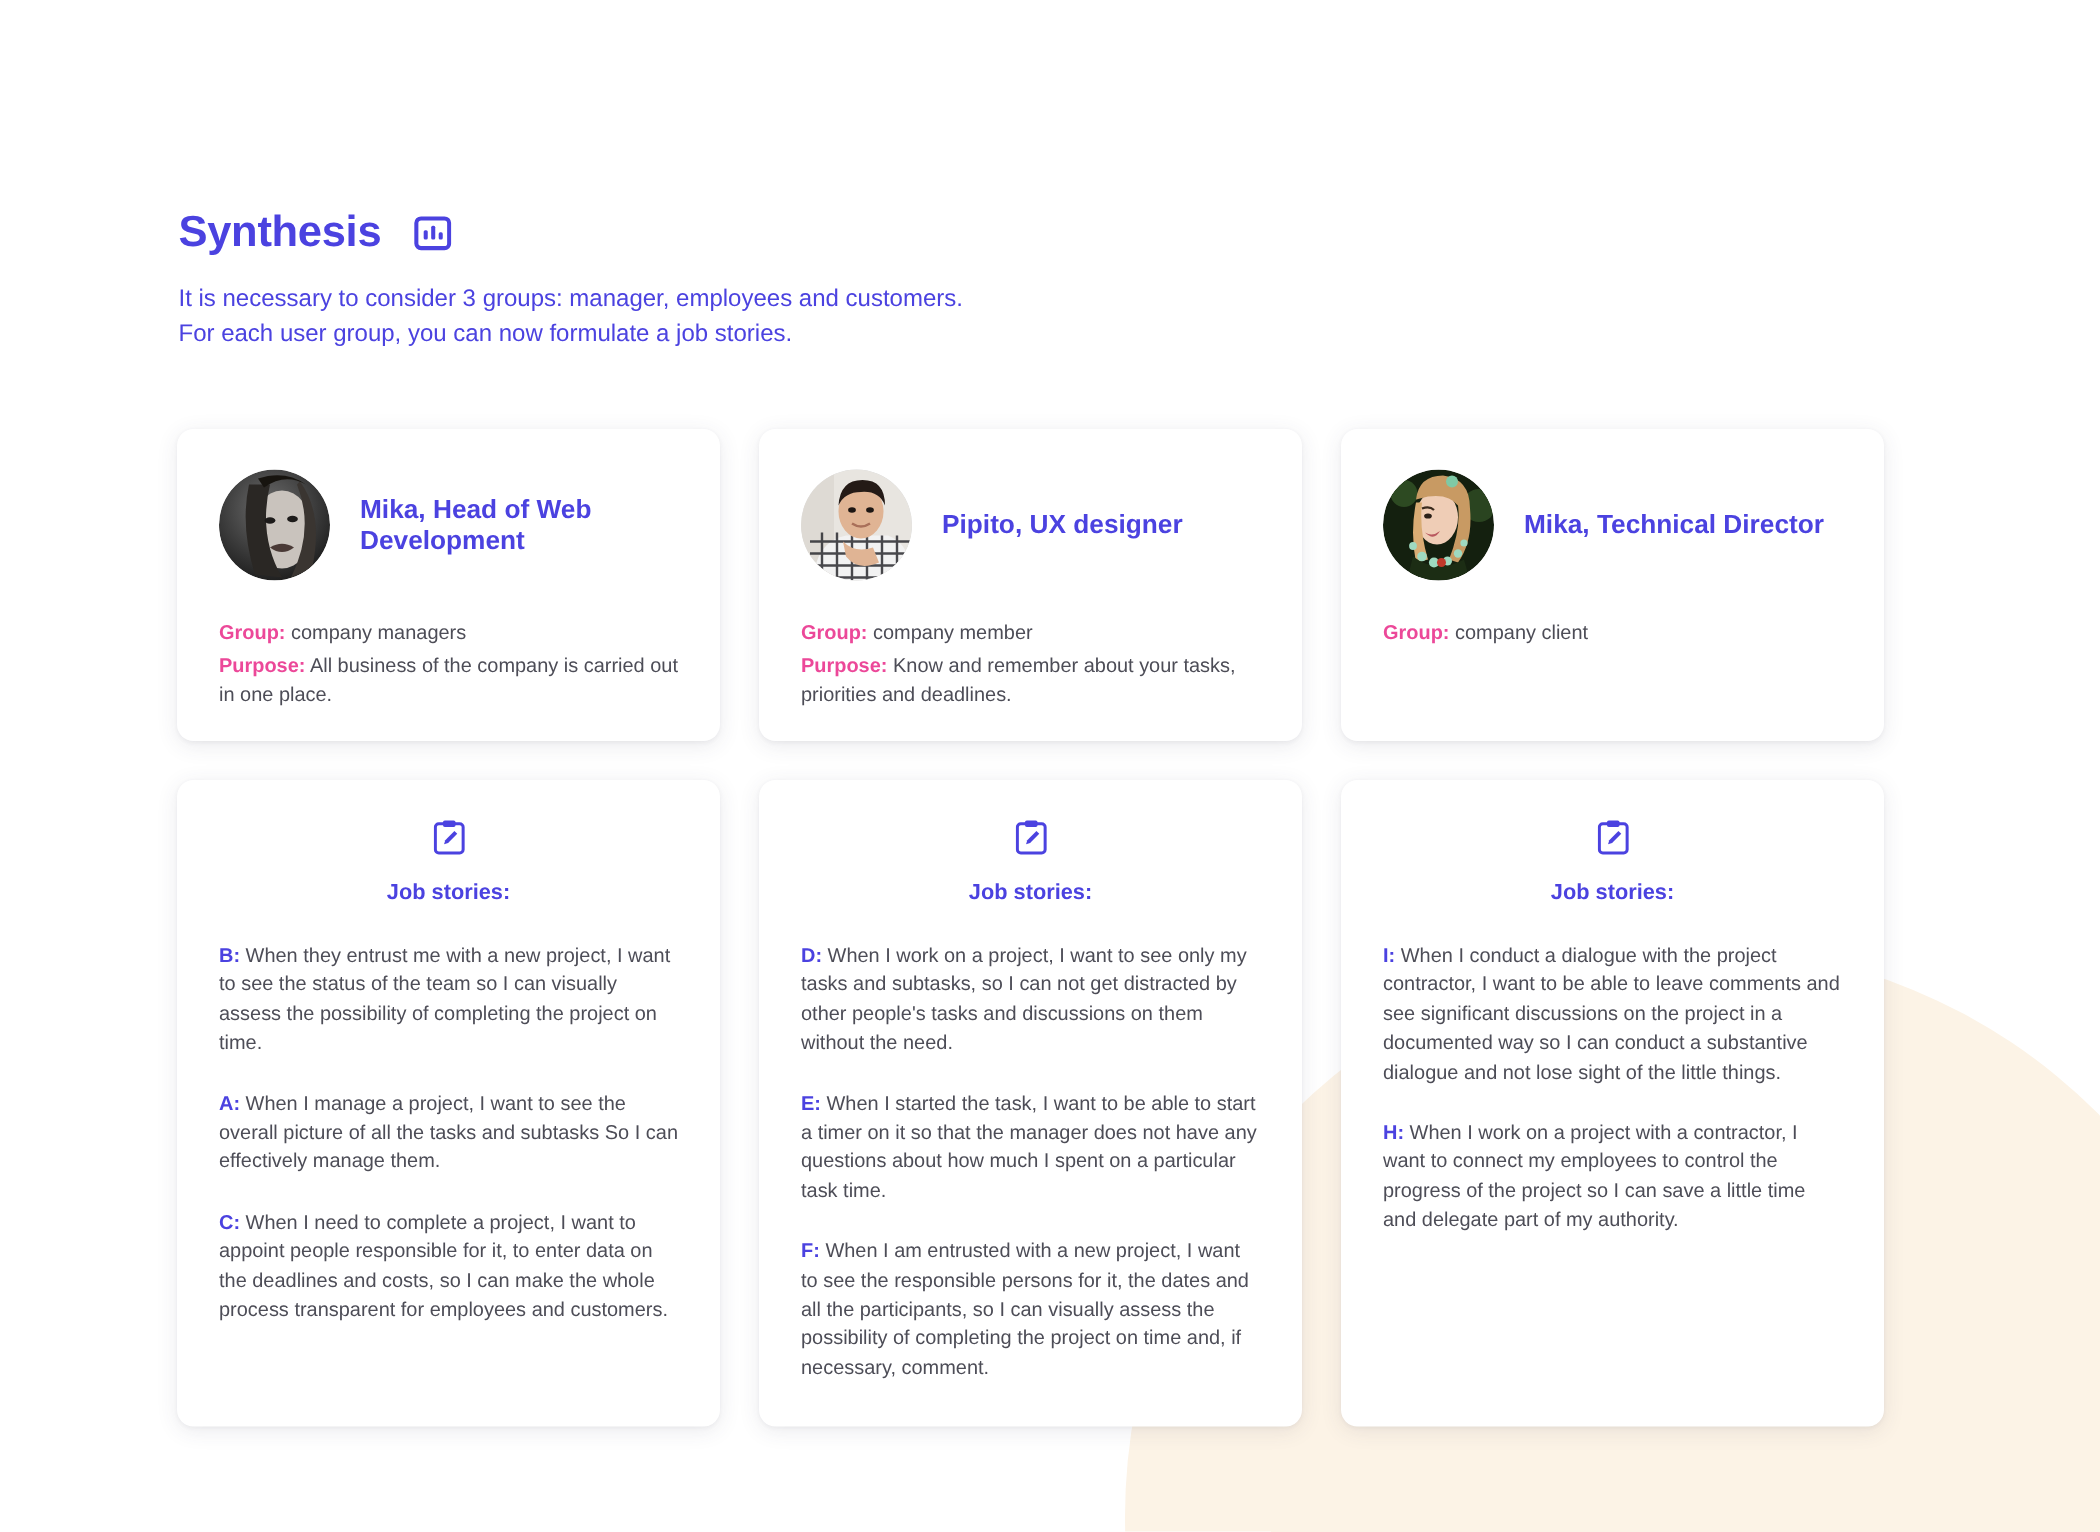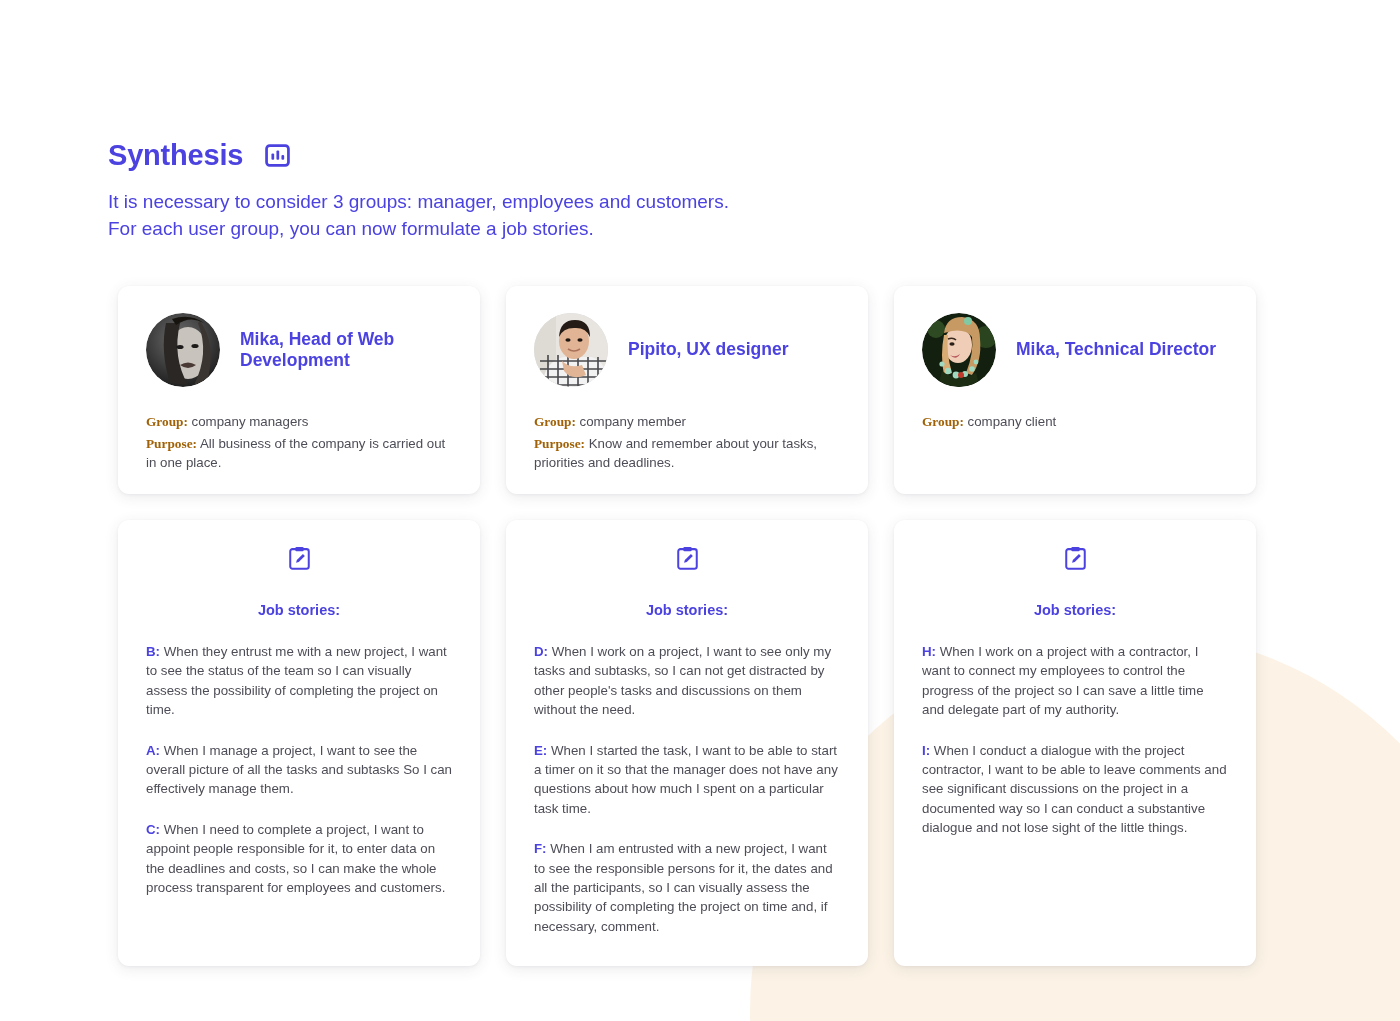--- a/index.html
+++ b/index.html
@@ -28,21 +28,21 @@
   }
   #page {
     position: relative;
     z-index: 2;
     width: 1400px;
     height: 1021px;
   }
   
   #header {
     position: absolute;
-    left: 108px;
+    left: 119px;
     top: 141px;
     width: 900px;
   }
   #title-row {
     display: flex;
     align-items: center;
     gap: 22px;
   }
   #page-title {
     font-size: 29px;
@@ -52,21 +52,21 @@
     line-height: 1;
     margin: 0;
   }
   #title-icon {
     width: 25px;
     height: 25px;
     display: block;
   }
   #subtitle {
     margin-top: 19px;
-    font-size: 19px;
+    font-size: 16px;
     line-height: 1.42;
     color: #4b42e0;
     font-weight: 400;
     white-space: pre-line;
   }
   
   #cards {
     position: absolute;
     left: 118px;
     top: 286px;
@@ -113,38 +113,37 @@
   }
   .meta-row {
     font-size: 13.3px;
     line-height: 1.48;
     color: #4d4d57;
     margin-top: 2px;
   }
   .meta-row.first { margin-top: 23px; }
   .meta-label {
     font-weight: bold;
-    color: #a16207;
-    font-family: Liberation Serif, serif;
+    color: #ec4899;
   }
   
   .story-card {
     padding: 26px 28px 30px 28px;
     box-sizing: border-box;
   }
   .story-head {
     text-align: center;
   }
   .clipboard-icon {
     width: 21px;
     height: 24px;
     display: inline-block;
   }
   .story-title {
-    margin-top: 28px;
+    margin-top: 12px;
     font-size: 14.5px;
     font-weight: bold;
     color: #4b42e0;
   }
   .story-list { margin-top: 24px; }
   .story-item {
     font-size: 13.3px;
     line-height: 1.46;
     color: #4d4d57;
     margin-bottom: 21px;
@@ -356,24 +355,24 @@
           <svg class="clipboard-icon" viewBox="0 0 22 25" fill="none">
             <rect x="1.3" y="3.2" width="19.4" height="20.5" rx="2.4" stroke="#4b42e0" stroke-width="2.1"></rect>
             <rect x="6.6" y="0.9" width="8.8" height="4.6" rx="1.3" fill="#4b42e0"></rect>
             <path d="M14.6 8.3 L16.6 10.3 L10.2 16.7 L7.4 17.5 L8.2 14.7 Z" fill="#4b42e0"></path>
           </svg>
         </span>
         <div class="story-title">Job stories:</div>
       </div>
       <div class="story-list">
         <p class="story-item">
+          <span class="story-key">I:</span>
+          <span>When I conduct a dialogue with the project contractor, I want to be able to leave comments and see significant discussions on the project in a documented way so I can conduct a substantive dialogue and not lose sight of the little things.</span>
+        </p>
+        <p class="story-item">
           <span class="story-key">H:</span>
           <span>When I work on a project with a contractor, I want to connect my employees to control the progress of the project so I can save a little time and delegate part of my authority.</span>
         </p>
-        <p class="story-item">
-          <span class="story-key">I:</span>
-          <span>When I conduct a dialogue with the project contractor, I want to be able to leave comments and see significant discussions on the project in a documented way so I can conduct a substantive dialogue and not lose sight of the little things.</span>
-        </p>
       </div>
     </div>
 
   </div>
 </div>
 
 </body></html>

